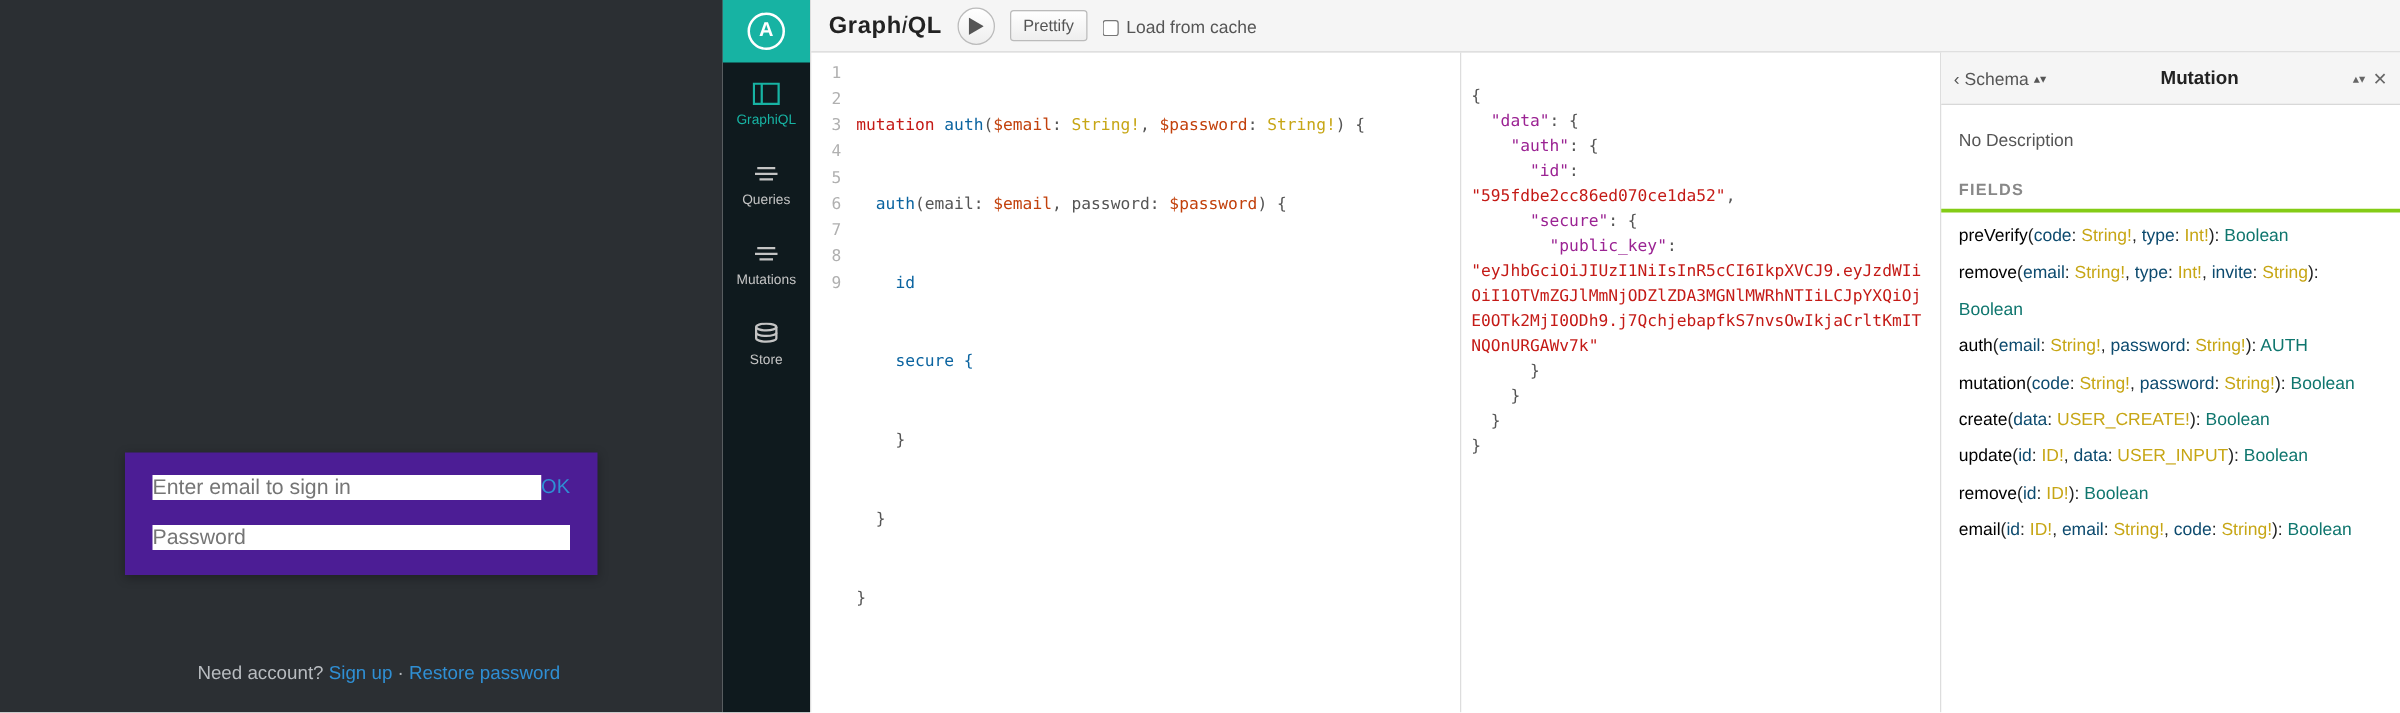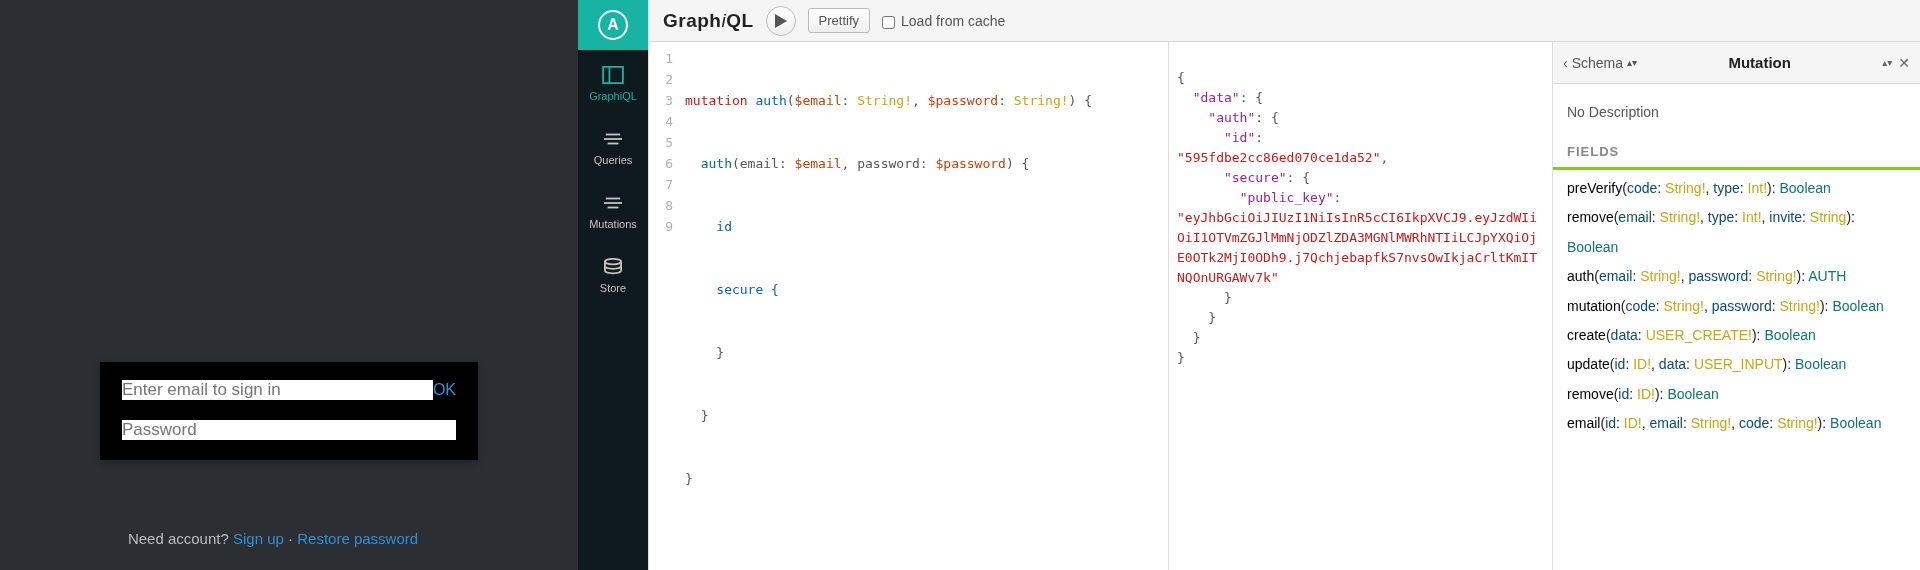--- a/index.html
+++ b/index.html
@@ -1,25 +1,25 @@
 <!DOCTYPE html>
 <html><head>
 <meta charset="utf-8">
 <style>
   * { box-sizing: border-box; margin: 0; padding: 0; }
   body { font-family: "Segoe UI", Arial, sans-serif; font-size: 13px; color: #222; width: 1920px; height: 570px; overflow: hidden; display: flex; }
   
   .left-panel { width: 578px; height: 570px; background: #2b2f33; position: relative; }
-  .login-card { position: absolute; left: 100px; top: 362px; width: 378px; background: #000000; box-shadow: 0 2px 8px rgba(0,0,0,0.3); }
+  .login-card { position: absolute; left: 100px; top: 362px; width: 378px; background: #4c1d95; box-shadow: 0 2px 8px rgba(0,0,0,0.3); }
   .login-row1 { display: flex; align-items: center; padding: 18px 22px 10px 22px; }
   .login-email { flex: 1; font-size: 17px; color: #7a7a7a; border: none; outline: none; }
   .login-ok { color: #2f8fd4; font-size: 16px; background: none; border: none; cursor: pointer; }
   .login-row2 { padding: 10px 22px 20px 22px; }
   .login-pw { width: 100%; font-size: 17px; color: #7a7a7a; border: none; outline: none; }
-  .login-footer { position: absolute; left: 84px; top: 530px; width: 378px; text-align: center; font-size: 15px; color: #b8bcc0; }
+  .login-footer { position: absolute; left: 114px; top: 530px; width: 378px; text-align: center; font-size: 15px; color: #b8bcc0; }
   .login-footer a { color: #2f8fd4; text-decoration: none; }
   
   .sidebar { width: 70px; background: #0f1a1e; display: flex; flex-direction: column; align-items: center; }
   .sb-logo { width: 70px; height: 50px; background: #17b3a3; display: flex; align-items: center; justify-content: center; }
   .sb-logo-circ { width: 30px; height: 30px; border: 2px solid #fff; border-radius: 50%; display: flex; align-items: center; justify-content: center; color: #fff; font-weight: bold; font-size: 16px; }
   .sb-item { width: 70px; padding: 16px 0 12px 0; display: flex; flex-direction: column; align-items: center; gap: 6px; cursor: pointer; color: #c4c4c4; font-size: 11px; }
   .sb-item.active { color: #17b3a3; }
   .sb-ico { width: 22px; height: 18px; }
   
   .main { flex: 1; display: flex; flex-direction: column; border-left: 1px solid #ddd; }

